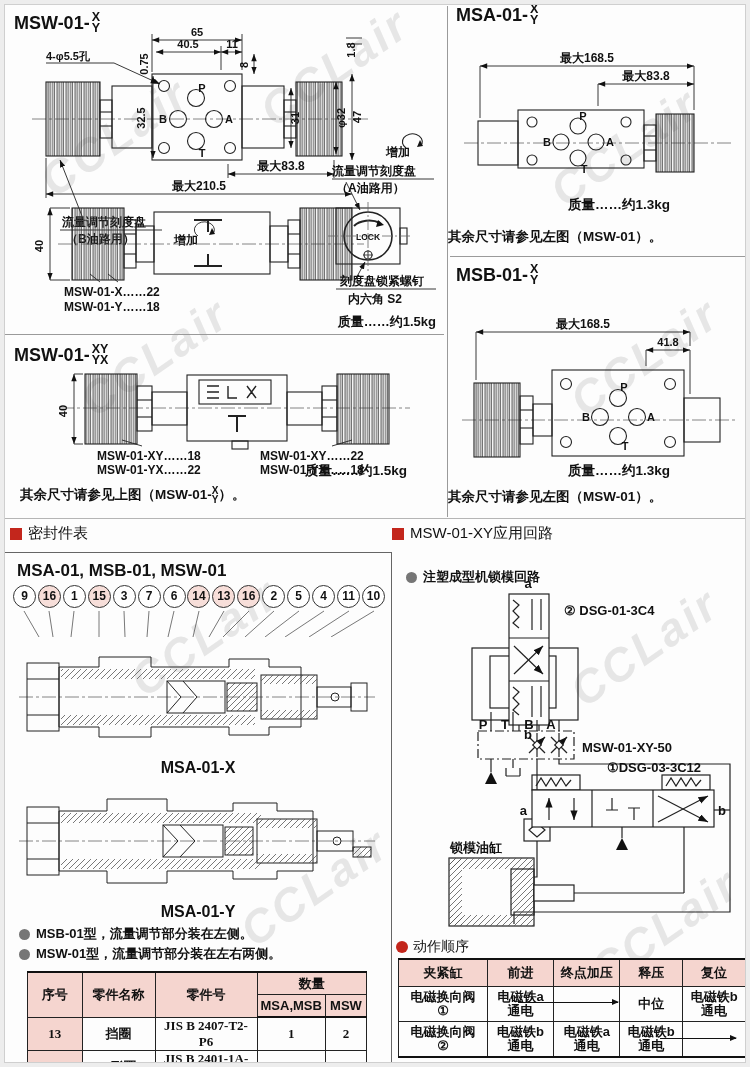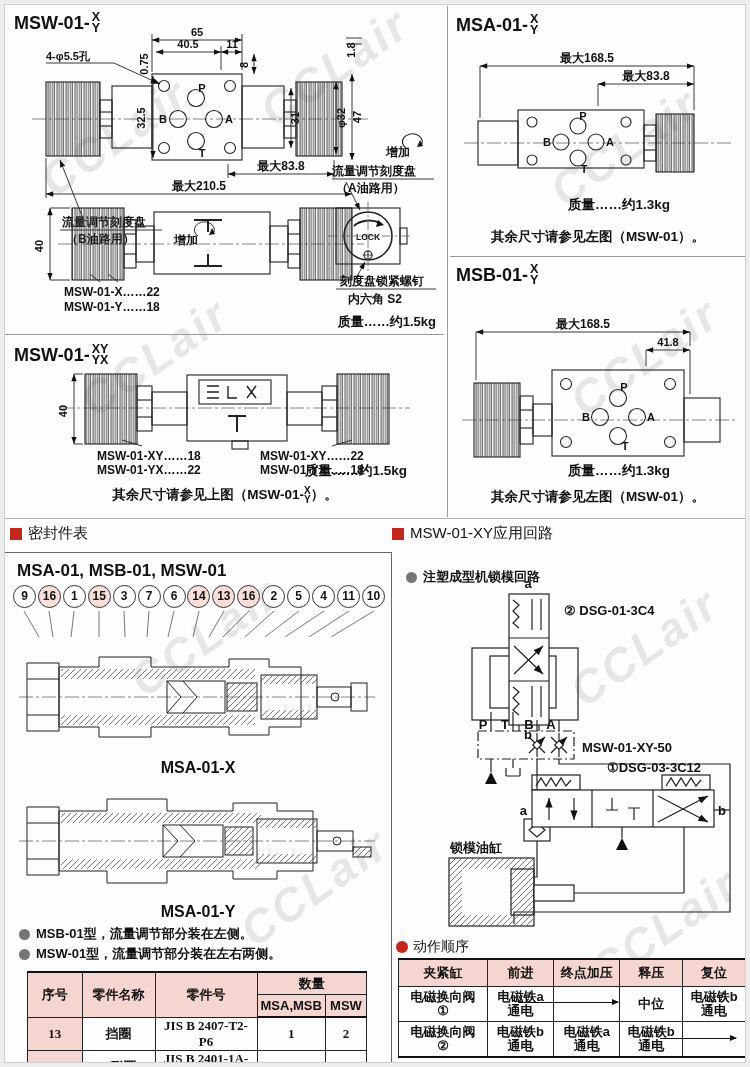--- a/index.html
+++ b/index.html
@@ -33,21 +33,21 @@
   .notel{position:absolute;display:flex;align-items:center;font-weight:bold;font-size:13px;}
   table.tb{border-collapse:collapse;font-size:13px;}
   table.tb td{border:1px solid #222;text-align:center;vertical-align:middle;font-weight:bold;padding:0 3px;}
   .pk{background:#f5d5cf;}
   .serif{font-family:"Liberation Serif",serif;}
   .thickb{border-bottom:2.5px solid #111 !important;}
   .thickt{border-top:2.5px solid #111 !important;}
   .arrowl{position:absolute;height:0;border-top:1.2px solid #111;z-index:3;}
   .arrowl:after{content:"";position:absolute;right:-1px;top:-4px;border-left:7px solid #111;
      border-top:3.5px solid transparent;border-bottom:3.5px solid transparent;}
-  .cnote{position:absolute;text-align:center;font-weight:bold;font-size:13.5px;z-index:2}
+  .cnote{position:absolute;text-align:left;font-weight:bold;font-size:13.5px;z-index:2}
   .wlabel{position:absolute;text-align:center;font-weight:bold;font-size:13.5px;z-index:2}
   .inlstk{display:inline-flex;flex-direction:column;font-size:10px;line-height:9px;font-weight:bold;vertical-align:middle;}
 </style>
 </head>
 <body>
 
 <div class="page">
 <div class="frame"></div>
 
 <span class="wm" style="left:30px;top:110px">CCLair</span>
@@ -249,21 +249,21 @@
 <div class="wlabel" style="left:280px;top:462px;width:152px">质量……约1.5kg</div>
 <div class="cnote" style="left:20px;top:486px;width:410px">
   <span>其余尺寸请参见上图（MSW-01-</span><span class="inlstk">
         <i style="font-style:normal">X</i>
         <i style="font-style:normal">Y</i>
       </span><span>）。</span>
 </div>
 
 <div class="vline" style="left:447px;top:6px;height:511px"></div>
 
-<div class="mtitle" style="left:456px;top:14px">
+<div class="mtitle" style="left:456px;top:4px">
   <span>MSA-01-</span>
   <span class="stk">
         <i>X</i>
         <i>Y</i>
       </span>
 </div>
 
 <svg class="abs" style="left:448px;top:36px" width="300" height="160" viewBox="0 0 300 160">
   <g stroke="#222" stroke-width="1.1" fill="none">
     <line x1="16" y1="107" x2="286" y2="107" stroke="#666" stroke-width="0.8" stroke-dasharray="14 3 3 3"></line>

